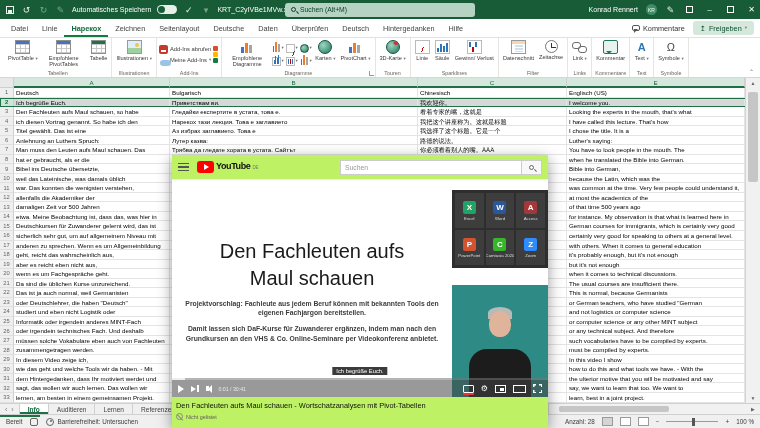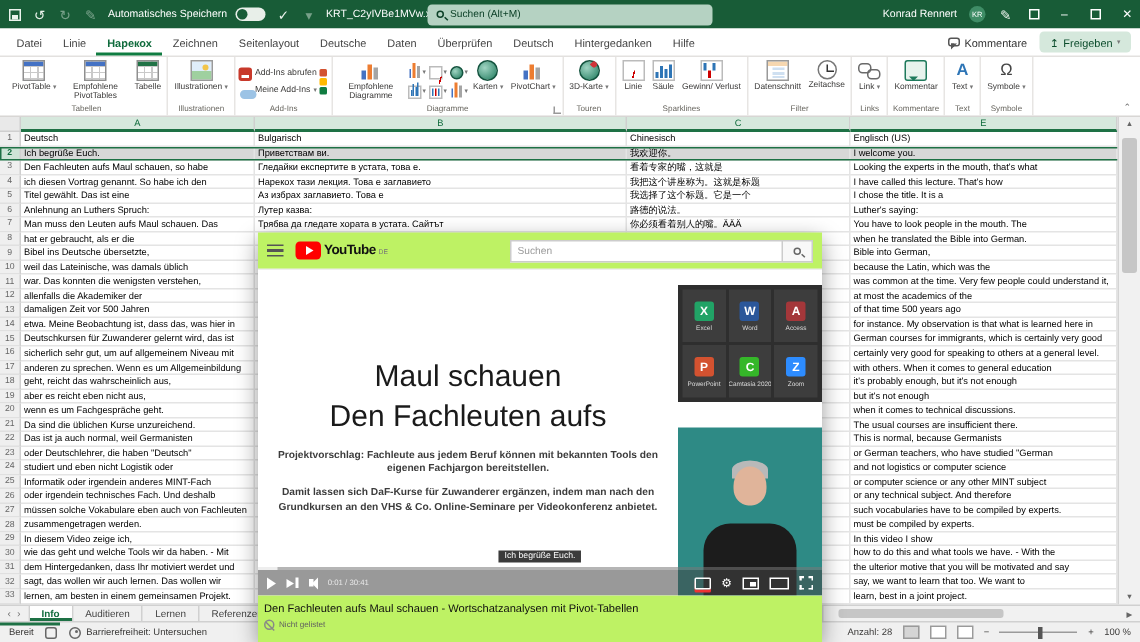--- a/index.html
+++ b/index.html
@@ -764,22 +764,22 @@
       <span class="yt-search">
         <span class="yt-input">Suchen</span>
         <span class="yt-sbtn">
             <span class="mag2"></span>
           </span>
       </span>
     </div>
     <div class="player">
       <div class="slide">
         <div class="slide-title">
+          <div>Den Fachleuten aufs</div>
           <div>Maul schauen</div>
-          <div>Den Fachleuten aufs</div>
         </div>
         <div class="slide-p">Projektvorschlag: Fachleute aus jedem Beruf können mit bekannten Tools den eigenen Fachjargon bereitstellen.</div>
         <div class="slide-p">Damit lassen sich DaF-Kurse für Zuwanderer ergänzen, indem man nach den Grundkursen an den VHS &amp; Co. Online-Seminare per Videokonferenz anbietet.</div>
       </div>
       <div class="appgrid">
           <div class="tile">
             <div class="tico" style="background: rgb(33, 163, 102);">X</div>
             <div class="tlbl">Excel</div>
           </div>
           <div class="tile">

